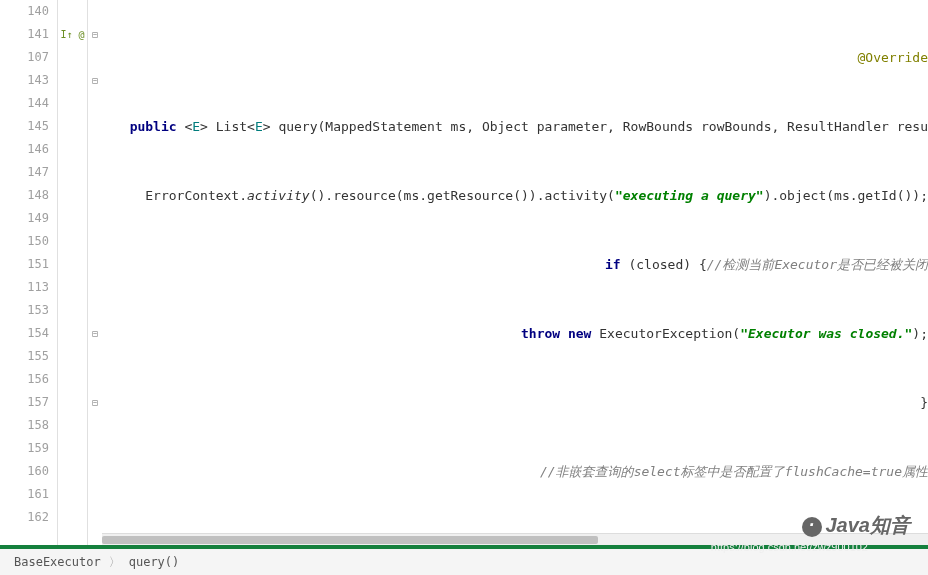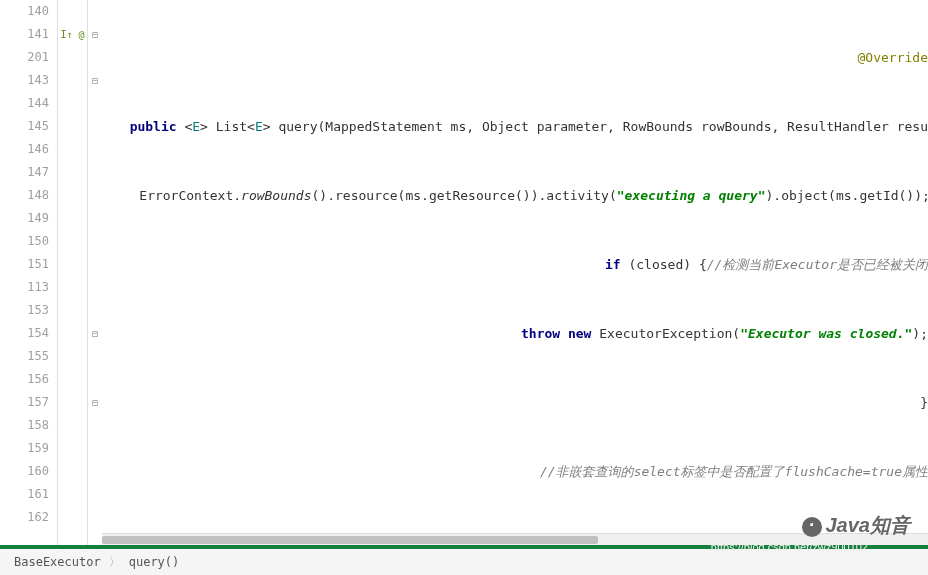--- a/index.html
+++ b/index.html
@@ -30,21 +30,21 @@
     .scrollbar-h { position: absolute; bottom: 30px; left: 102px; right: 0; height: 12px; background: #f0f0f0; border-top: 1px solid #ddd; }
     .scrollbar-thumb { height: 8px; background: #c0c0c0; margin-top: 2px; width: 60%; border-radius: 2px; }
   </style>
 </head>
 <body>
 
 <div class="editor">
   <div class="gutter">
     <div class="line-num">140</div>
     <div class="line-num">141</div>
-    <div class="line-num">201</div>
+    <div class="line-num">107</div>
     <div class="line-num">143</div>
     <div class="line-num">144</div>
     <div class="line-num">145</div>
     <div class="line-num">146</div>
     <div class="line-num">147</div>
     <div class="line-num">148</div>
     <div class="line-num">149</div>
     <div class="line-num">150</div>
     <div class="line-num">151</div>
     <div class="line-num">113</div>
@@ -105,21 +105,21 @@
     <div class="fold-cell">⊟</div>
     <div class="fold-cell"></div>
       <div class="fold-cell"></div>
       <div class="fold-cell"></div>
       <div class="fold-cell"></div>
       <div class="fold-cell"></div>
   </div>
   <div class="code">
     <div class="line">  <span class="ann">@Override</span></div>
     <div class="line">  <span class="kw">public</span> <span>&lt;</span><span class="type">E</span><span>&gt;</span> <span>List</span><span>&lt;</span><span class="type">E</span><span>&gt;</span> <span>query</span><span>(MappedStatement ms, Object parameter, RowBounds rowBounds, ResultHandler resu</span></div>
-    <div class="line">    <span>ErrorContext.</span><span class="method-italic">rowBounds</span><span>().resource(ms.getResource()).activity(</span><span class="str">"executing a query"</span><span>).object(ms.getId());</span></div>
+    <div class="line">    <span>ErrorContext.</span><span class="method-italic">activity</span><span>().resource(ms.getResource()).activity(</span><span class="str">"executing a query"</span><span>).object(ms.getId());</span></div>
     <div class="line">    <span class="kw">if</span> <span>(closed)</span> <span>{</span><span class="comment"><span>//检测当前</span><span class="comment-ital">Executor</span><span>是否已经被关闭</span></span></div>
     <div class="line">      <span class="kw">throw</span> <span class="kw">new</span> <span>ExecutorException(</span><span class="str">"Executor was closed."</span><span>);</span></div>
     <div class="line">    <span>}</span></div>
     <div class="line">    <span class="comment"><span>//非嵌套查询的</span><span class="comment-ital">select</span><span>标签中是否配置了</span><span class="comment-ital">flushCache=true</span><span>属性</span></span></div>
     <div class="line">    <span class="kw">if</span> <span>(queryStack == 0 &amp;&amp; ms.isFlushCacheRequired()) {</span></div>
     
     
     
     
     

